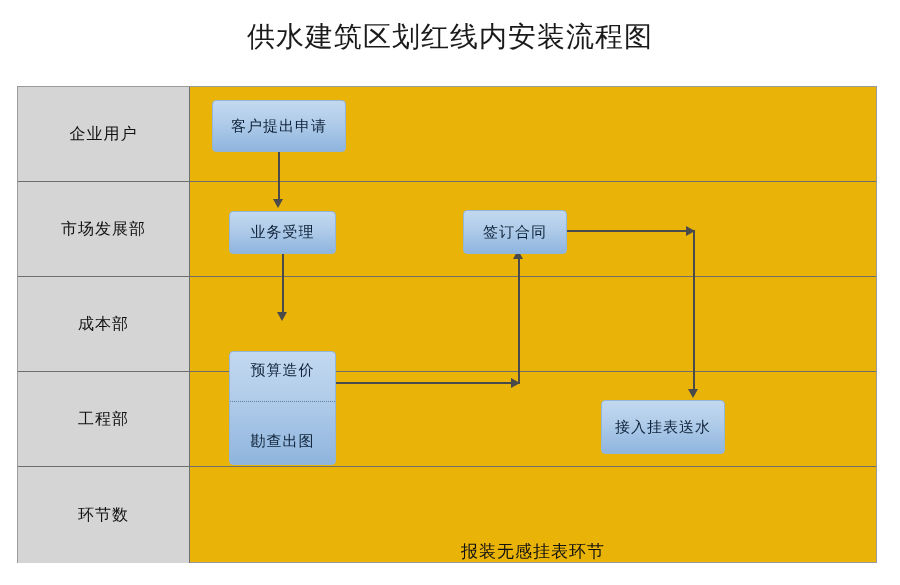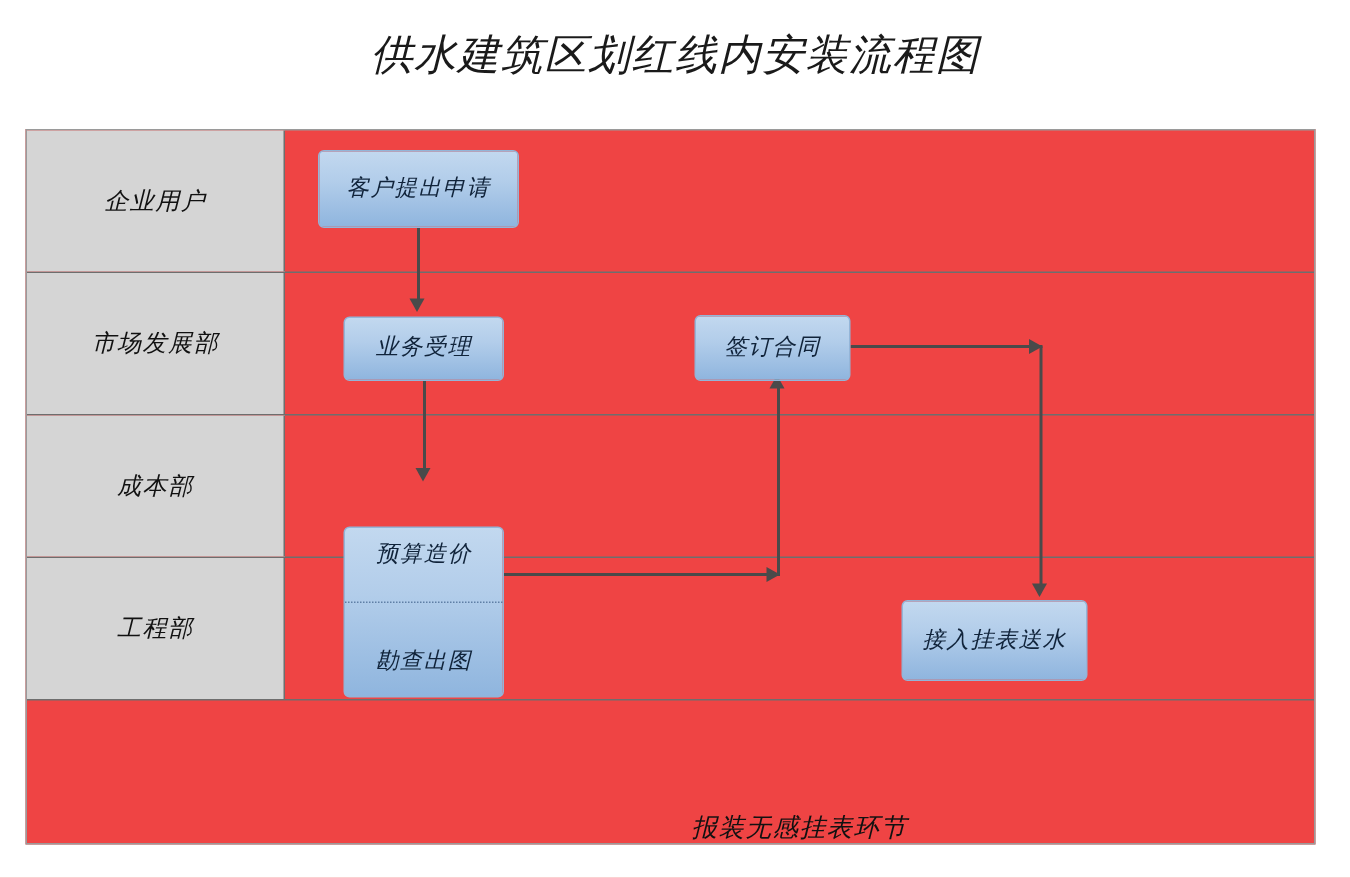--- a/index.html
+++ b/index.html
@@ -2,36 +2,36 @@
 <html><head>
 <meta charset="utf-8">
 <style>
   * { box-sizing: border-box; margin: 0; padding: 0; }
   html, body {
     width: 900px; height: 585px;
     background: #ffffff;
     font-family: "Liberation Serif", "DejaVu Serif", serif;
     overflow: hidden;
   }
-  #root { position: relative; width: 900px; height: 585px; font-style: italic; }
+  #root { position: relative; width: 900px; height: 585px; }
 
   #chart-title {
     position: absolute; left: 0; top: 18px; width: 900px;
     text-align: center;
     font-size: 28px; font-weight: 400; color: #1a1a1a;
     letter-spacing: 1px;
     font-family: "Liberation Serif", "DejaVu Serif", serif;
   }
 
   
   #lane-table {
     position: absolute; left: 17px; top: 86px;
     width: 860px; height: 477px;
     border: 1px solid #9a9a9a;
-    background: #ef4444;
+    background: #eab308;
   }
   .lane-row {
     position: absolute; left: 0; width: 100%;
     border-bottom: 1px solid #6e6e6e;
   }
   .lane-row.last { border-bottom: none; }
   .lane-label {
     position: absolute; left: 0; top: 0;
     width: 172px; height: 100%;
     background: #d5d5d5;
@@ -135,20 +135,21 @@
       <div class="lane-label">成本部</div>
       <div class="lane-body"></div>
     </div>
 
     <div class="lane-row" id="row-3">
       <div class="lane-label">工程部</div>
       <div class="lane-body"></div>
     </div>
 
     <div class="lane-row last" id="row-4">
+      <div class="lane-label">环节数</div>
       <div class="lane-body">
         <span class="lane-body-text">报装无感挂表环节</span>
       </div>
     </div>
 
   </div>
 
   <div class="node" id="node-apply">客户提出申请</div>
   <div class="node" id="node-accept">业务受理</div>
   <div class="node" id="node-contract">签订合同</div>

